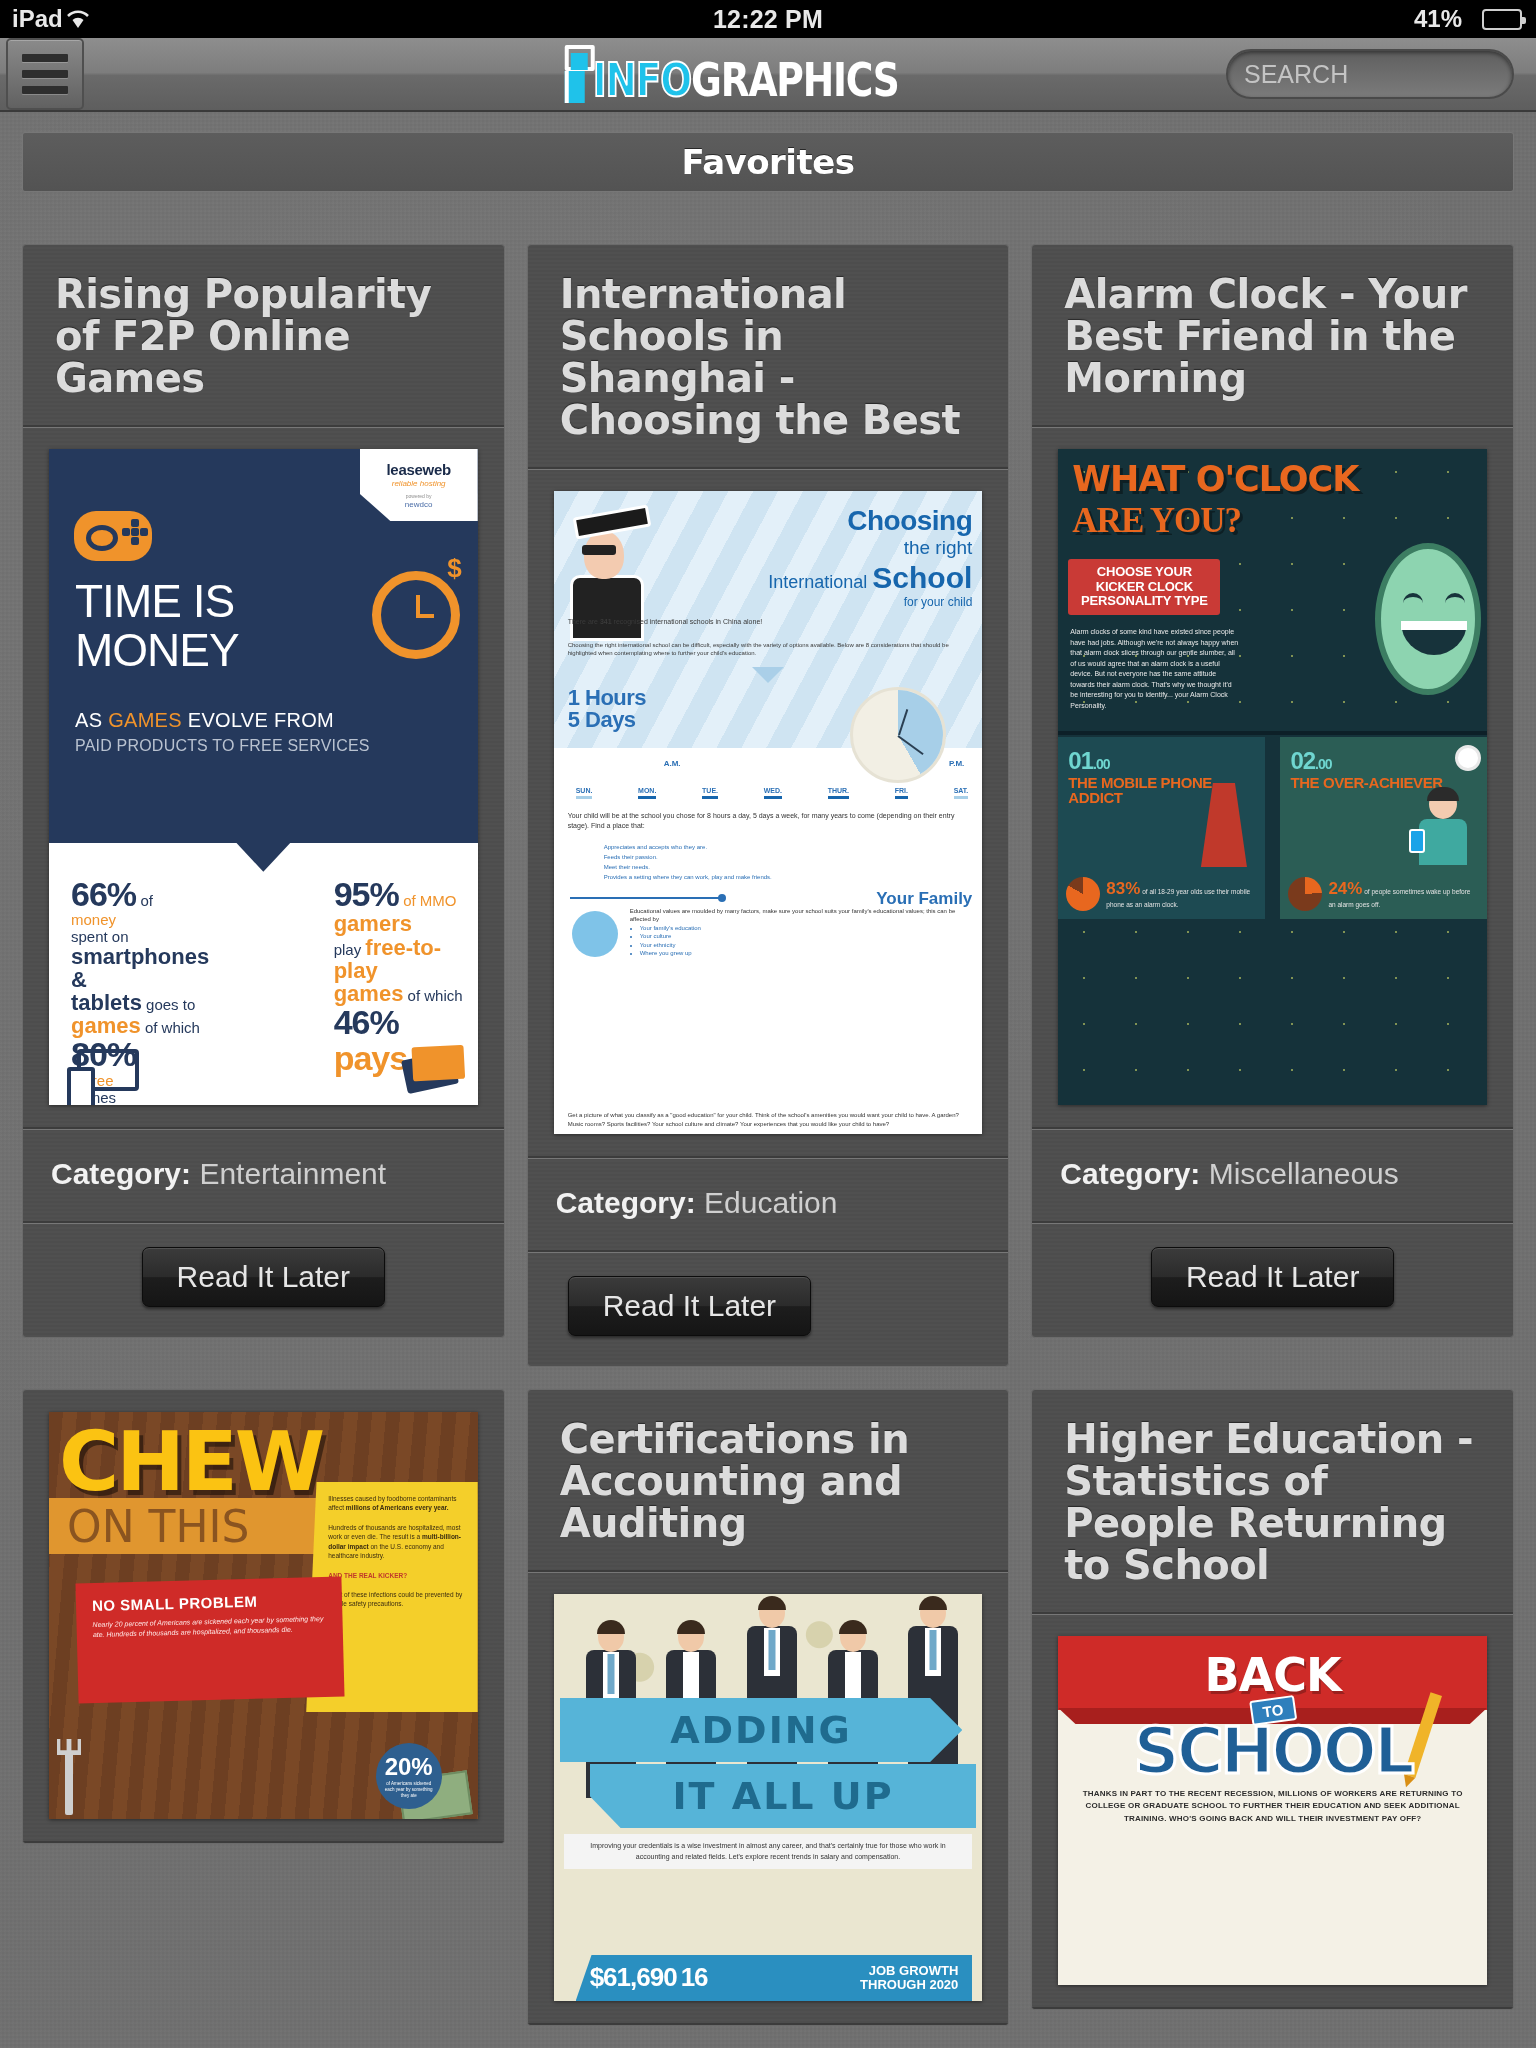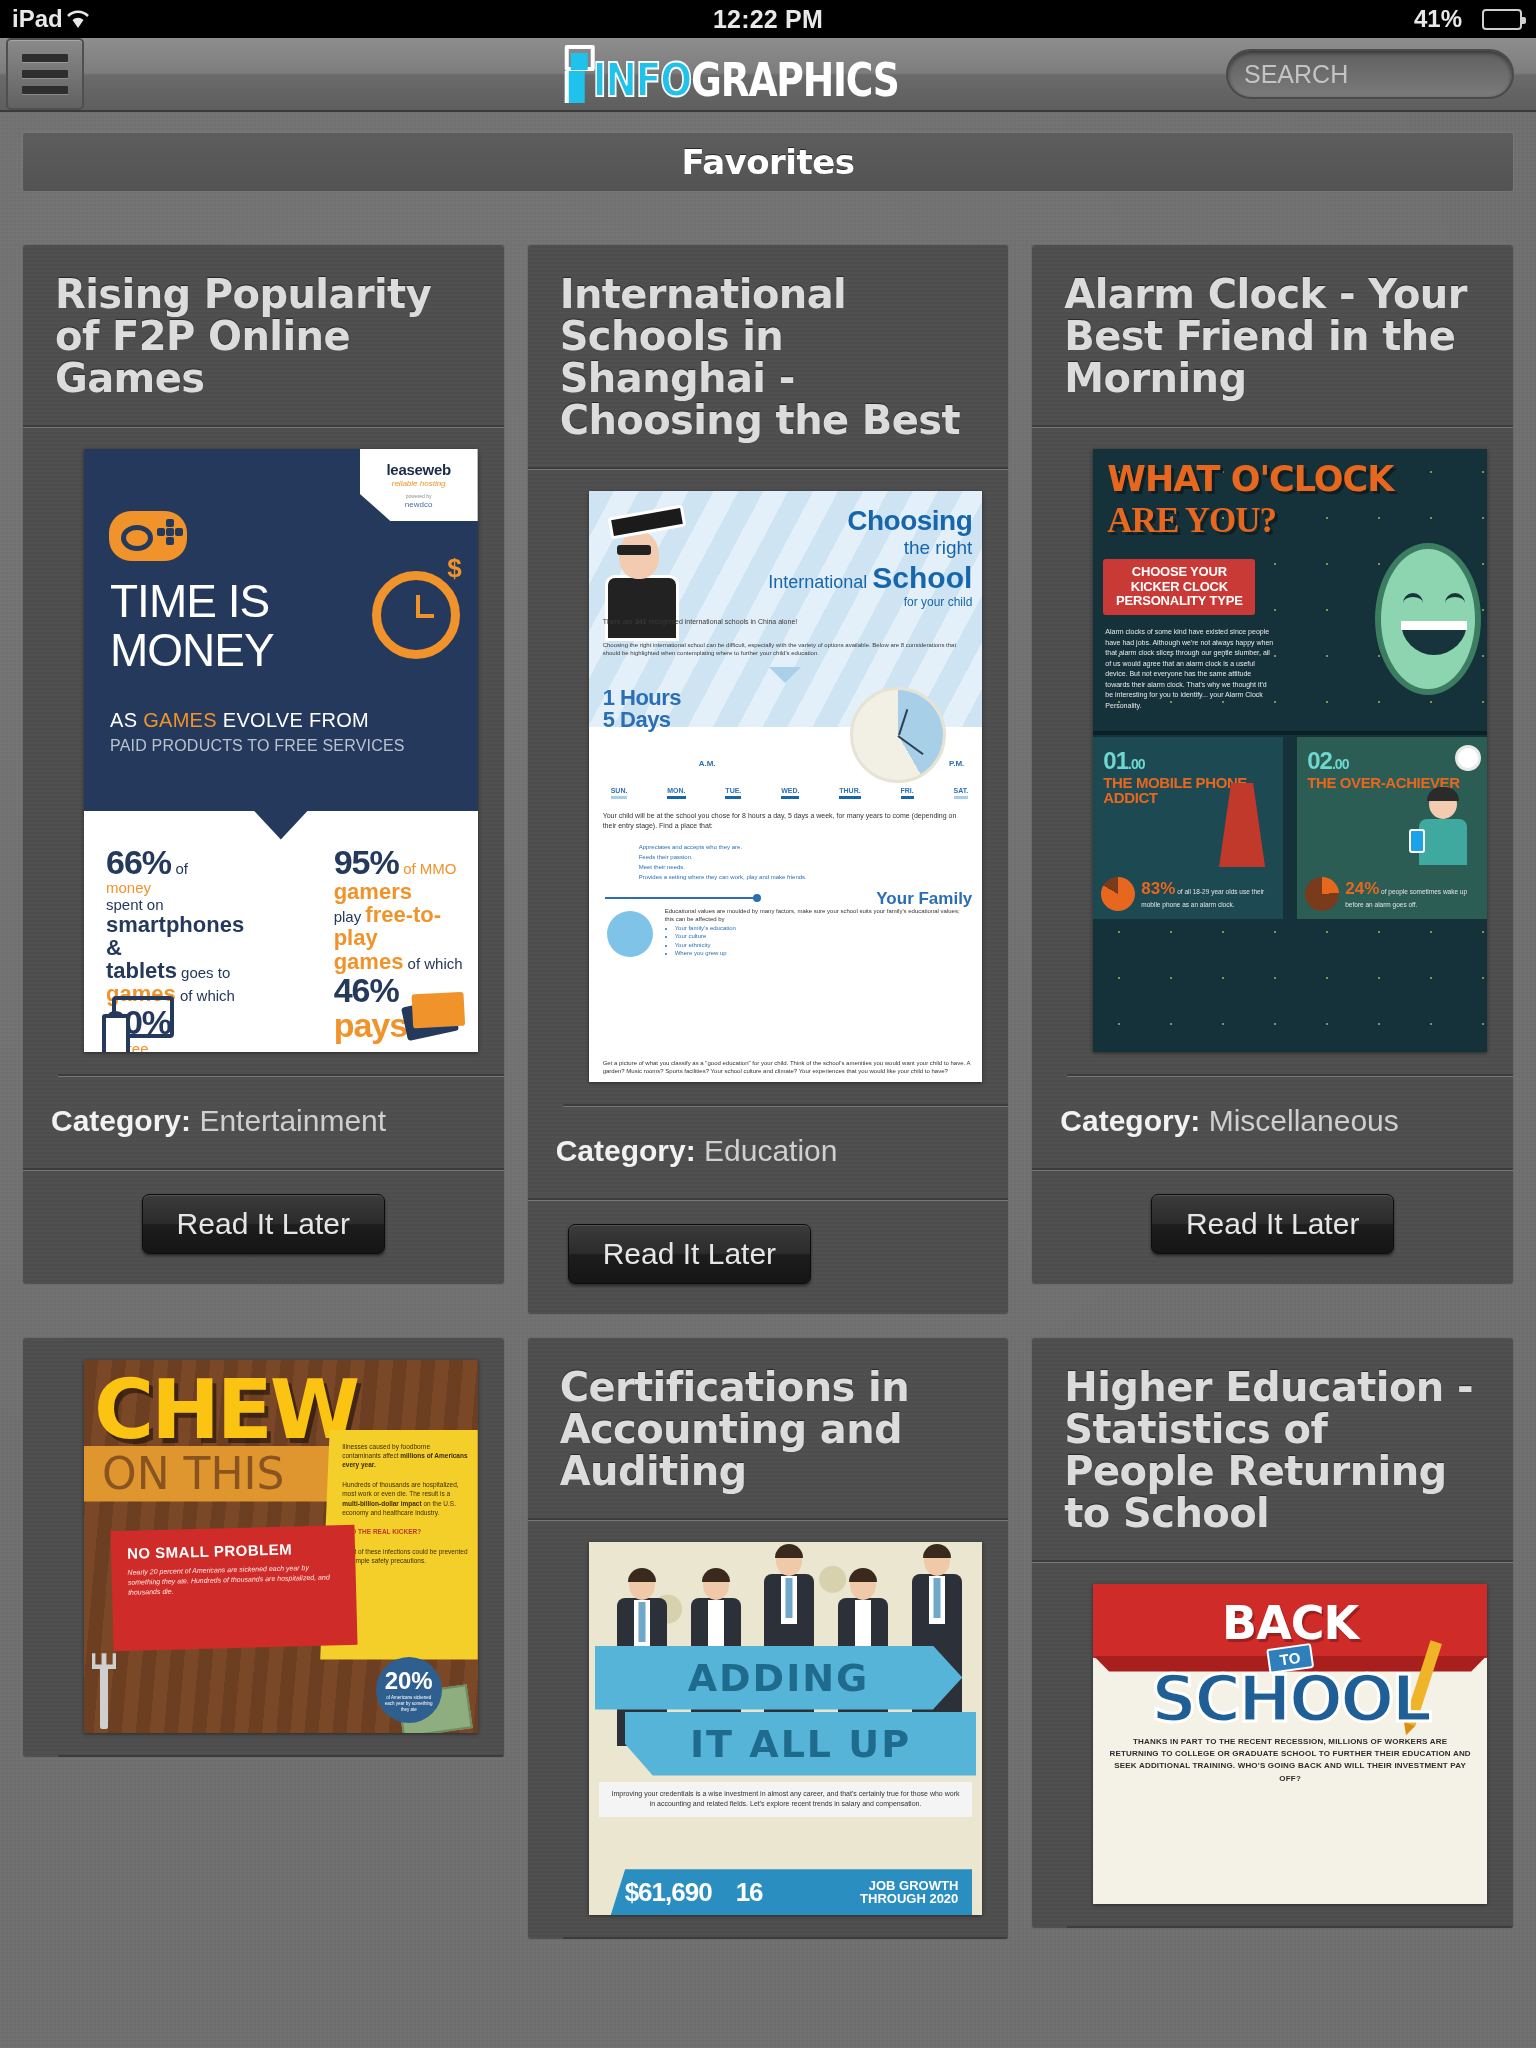--- a/index.html
+++ b/index.html
@@ -146,21 +146,20 @@
     letter-spacing: -.6px;
     text-shadow: 0 -1px 1px rgba(0,0,0,.5);
     border-bottom: 2px solid #3c3c3c;
     box-shadow: 0 1px 0 #777;
   }
   .thumb-wrap {
     padding: 22px 26px 22px 26px;
     display: flex; justify-content: center;
     border-bottom: 2px solid #3c3c3c;
     box-shadow: 0 1px 0 #777;
-    margin-left: 35px;
   }
   .thumb {
     width: 100%; background: #fff; overflow: hidden; position: relative;
     box-shadow: 0 1px 4px rgba(0,0,0,.45);
   }
   .card-cat {
     color: #cfcfcf; font-size: 30px; padding: 28px 28px 30px 28px;
     border-bottom: 2px solid #3c3c3c;
     box-shadow: 0 1px 0 #777;
   }
@@ -336,21 +335,21 @@
   .ig5 .p .ti{position:absolute;left:50%;transform:translateX(-50%);top:32px;width:7px;height:40px;background:#6fa8c9;}
   .ig5 .band1{position:absolute;left:6px;right:20px;top:104px;height:64px;background:#56b4d8;
     clip-path:polygon(0 0,92% 0,100% 50%,92% 100%,0 100%);display:flex;align-items:center;justify-content:center;}
   .ig5 .band1 span{color:#1f6b8e;font-size:38px;font-weight:bold;letter-spacing:2px;font-family:"DejaVu Sans",sans-serif;}
   .ig5 .band2{position:absolute;left:36px;right:6px;top:170px;height:64px;background:#56b4d8;
     clip-path:polygon(0 0,100% 0,100% 100%,8% 100%,0 50%);display:flex;align-items:center;justify-content:center;}
   .ig5 .band2 span{color:#1f6b8e;font-size:38px;font-weight:bold;letter-spacing:2px;font-family:"DejaVu Sans",sans-serif;}
   .ig5 .cap2{position:absolute;left:10px;right:10px;top:240px;background:#f4f4f4;padding:7px 12px;}
   .ig5 .cap2 p{color:#333;font-size:7px;line-height:1.5;text-align:center;}
   .ig5 .blue{position:absolute;left:22px;right:10px;bottom:0;height:46px;background:#2a8fc0;
-    clip-path:polygon(4% 0,100% 0,100% 100%,0 100%);display:flex;align-items:center;gap:24px;padding:0 14px;}
+    clip-path:polygon(4% 0,100% 0,100% 100%,0 100%);display:flex;align-items:center;gap:4px;padding:0 14px;}
   .ig5 .blue b{color:#fff;font-size:26px;font-weight:bold;letter-spacing:-1px;}
   .ig5 .blue .jg{color:#fff;font-size:13px;font-weight:bold;line-height:1.05;margin-left:auto;text-align:right;}
 
   
   .ig6{aspect-ratio:307/250;position:relative;overflow:hidden;background:#f4f1e6;}
   .ig6 .redband{position:absolute;left:0;right:0;top:0;height:74px;background:#cf2b28;}
   .ig6 .redband:after{content:"";position:absolute;left:0;right:0;bottom:-14px;height:16px;background:#a81f1d;
     clip-path:polygon(0 0,100% 0,96% 100%,4% 100%);}
   .ig6 .back{position:absolute;left:0;right:0;top:12px;text-align:center;color:#fff;font-size:46px;font-weight:bold;
     letter-spacing:-1px;font-family:"DejaVu Sans",sans-serif;text-shadow:2px 3px 0 rgba(0,0,0,.25);}

